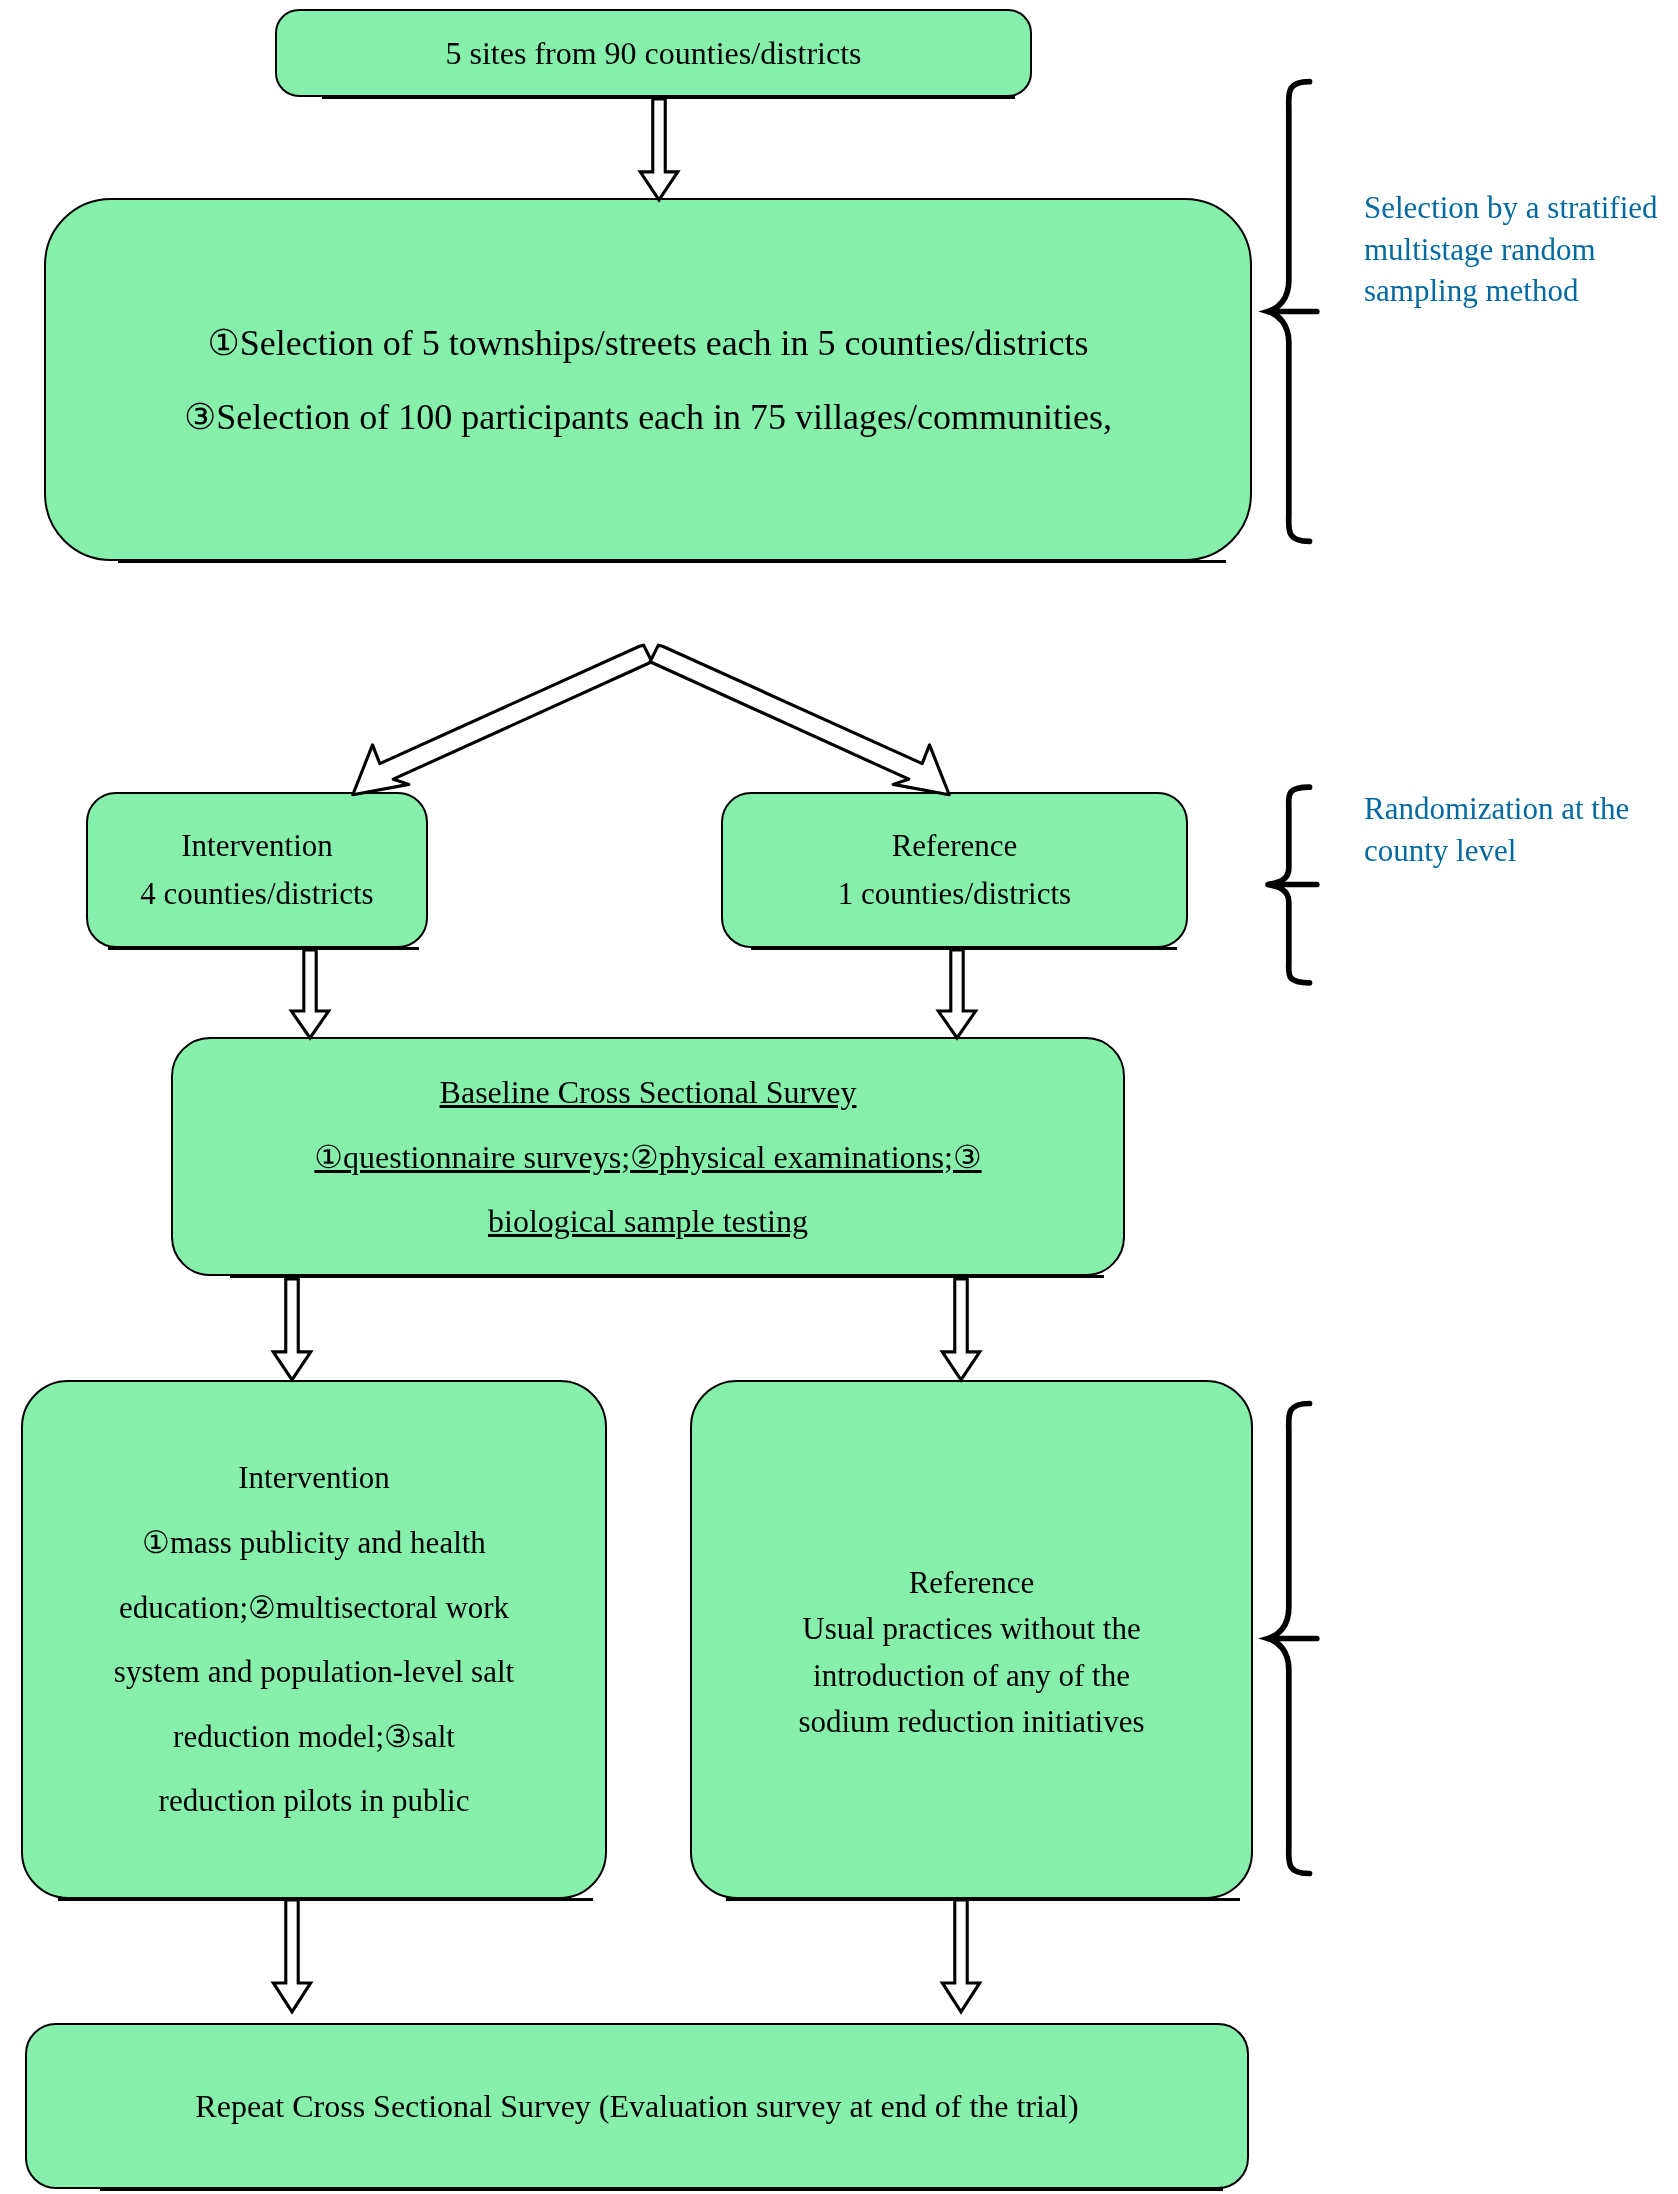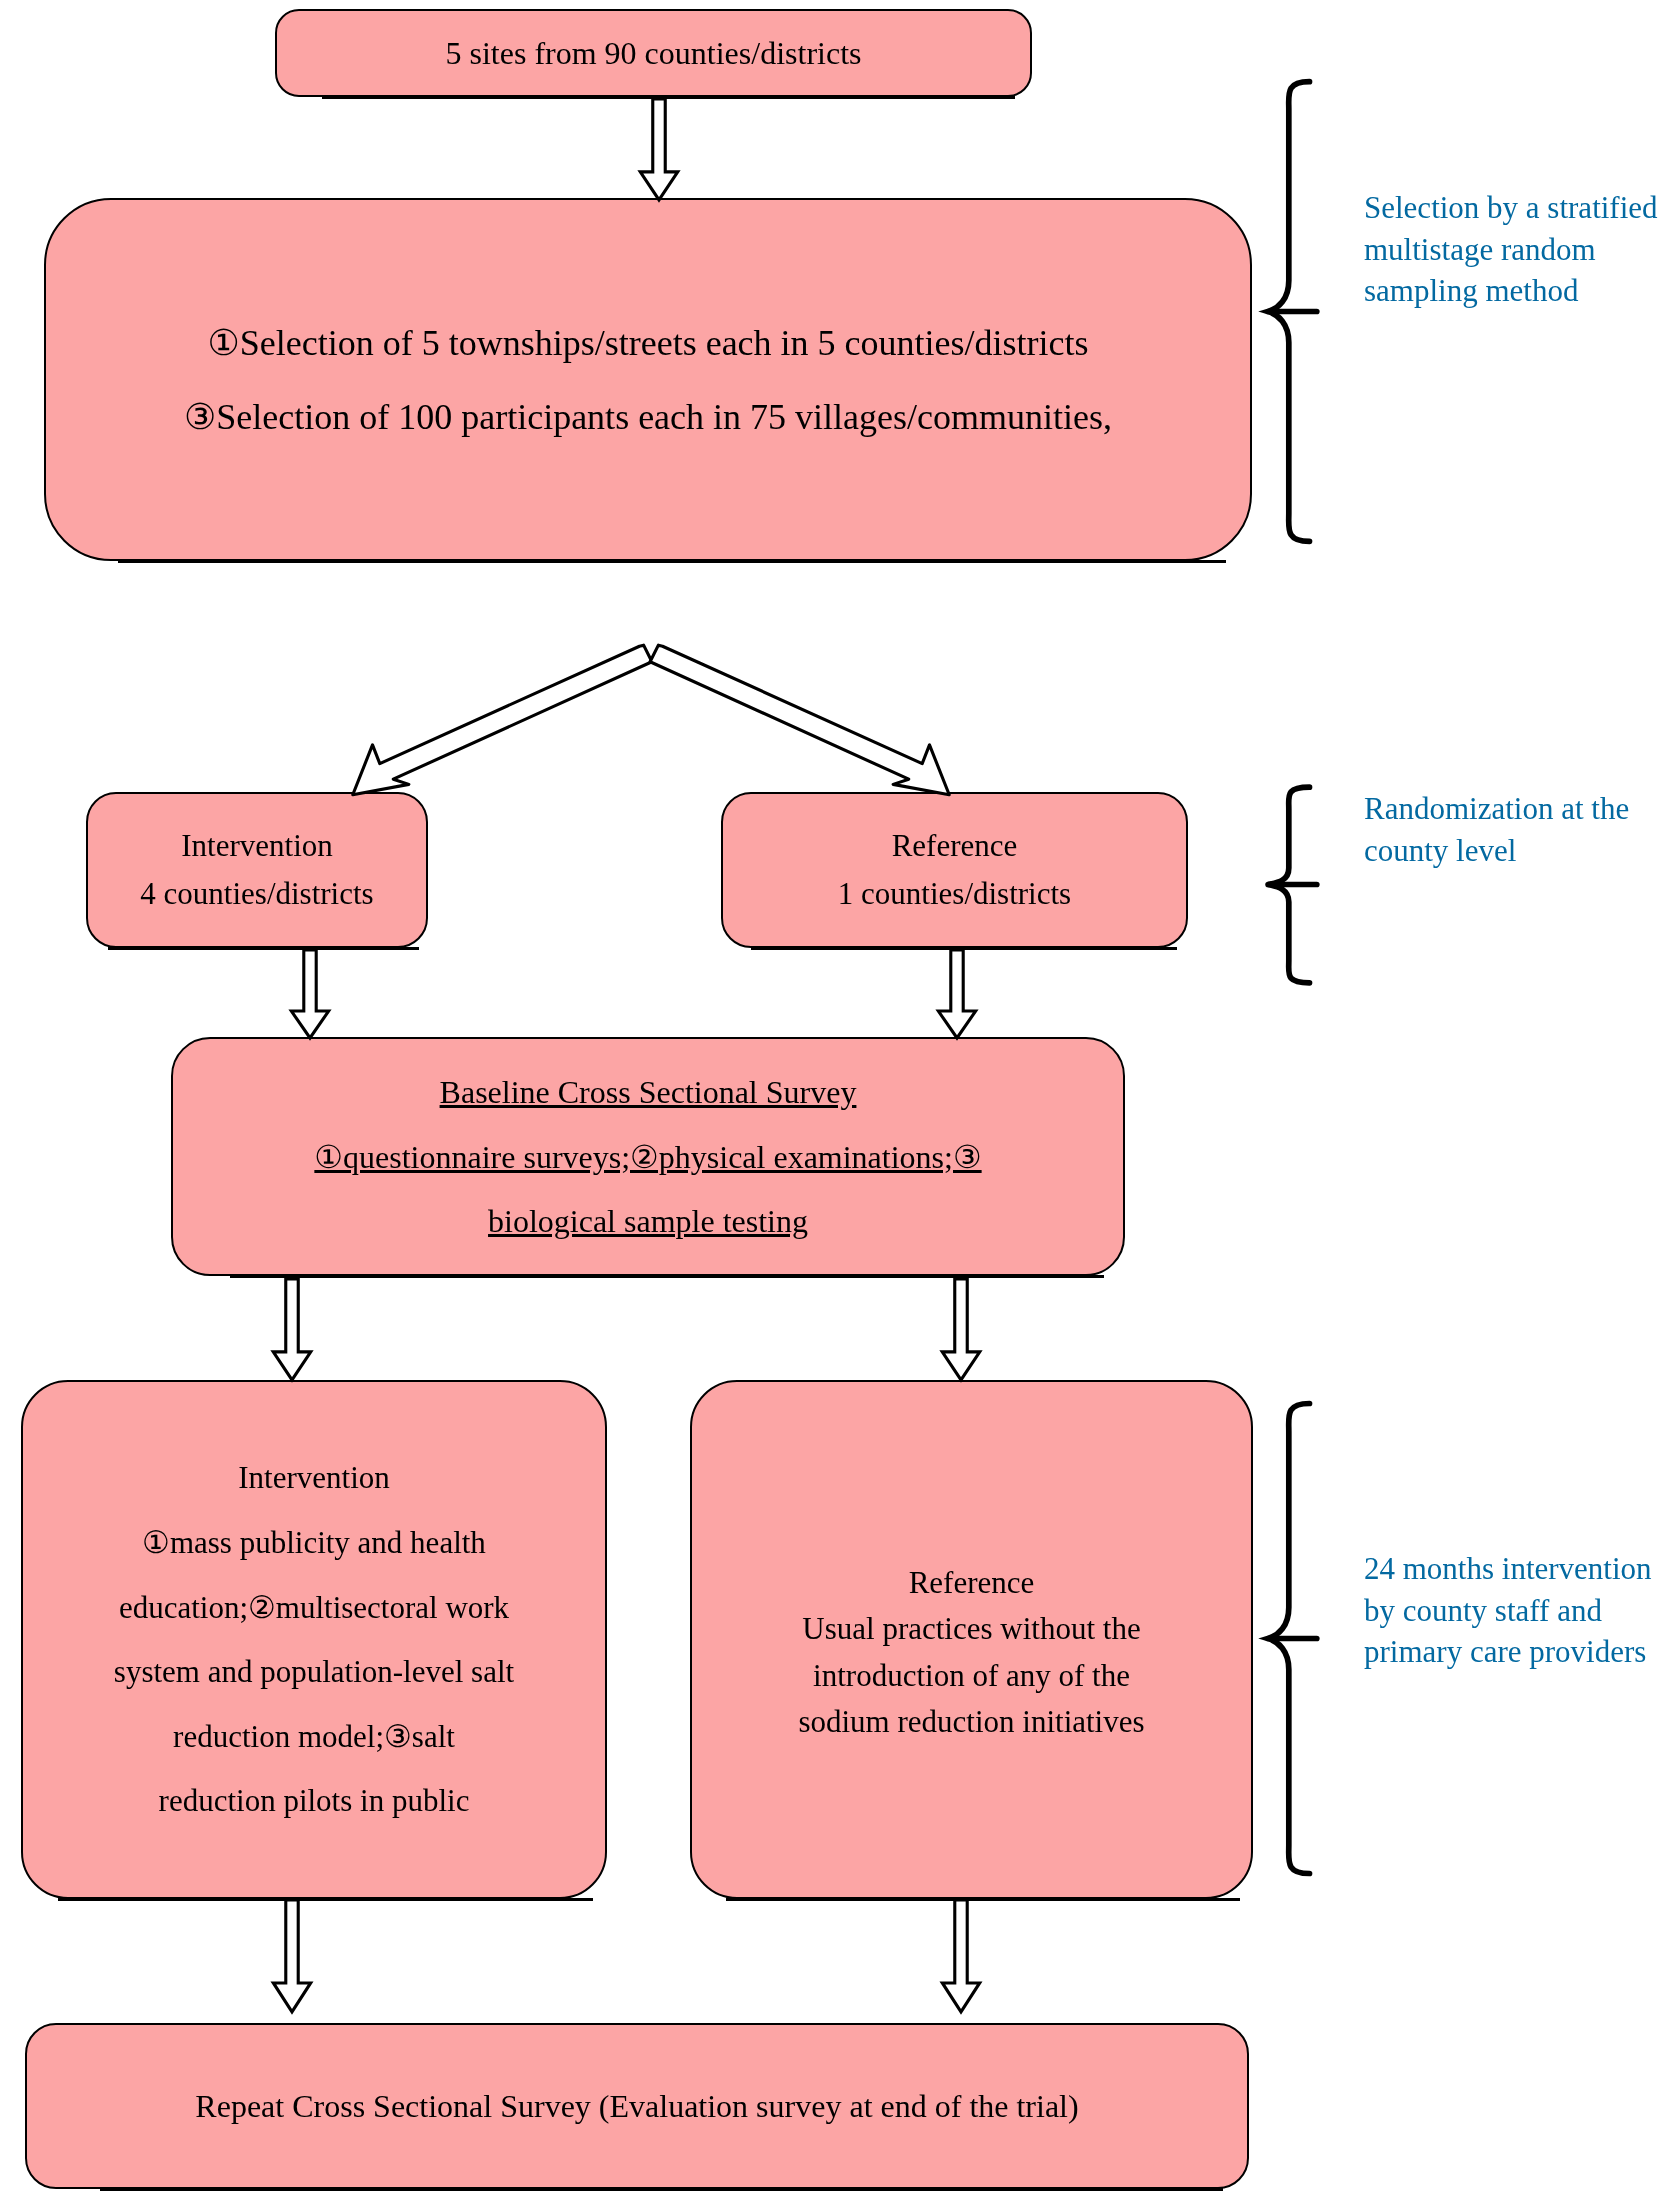--- a/index.html
+++ b/index.html
@@ -16,21 +16,21 @@
     position: relative;
     width: 1679px;
     height: 2194px;
     background: #ffffff;
     overflow: hidden;
   }
   .node {
     position: absolute;
     box-sizing: border-box;
     border: 2.1px solid #000000;
-    background: #fca5a5;
+    background: #86efac;
     display: flex;
     flex-direction: column;
     align-items: center;
     justify-content: center;
     text-align: center;
     color: #000000;
   }
   
   .node::after {
     content: "";
@@ -248,16 +248,15 @@
       <path d="M86 6 C40 6 46 30 46 60 L46 400 C46 436 26 454 6 460
                C26 466 46 484 46 520 L46 860 C46 890 40 914 86 914" fill="none" stroke="#000000" stroke-width="11" stroke-linecap="round"></path>
       <path d="M6 460 L100 460" fill="none" stroke="#000000" stroke-width="11" stroke-linecap="round"></path>
     </svg>
   </div>
 
   <div class="annotation" id="ann-selection">Selection by a stratified multistage random sampling method</div>
 
   <div class="annotation" id="ann-random">Randomization at the county level</div>
 
-  <div class="annotation" id="ann-months">24 months intervention by county staff and primary care providers</div>
 
 </div>
 
 
 </body></html>

